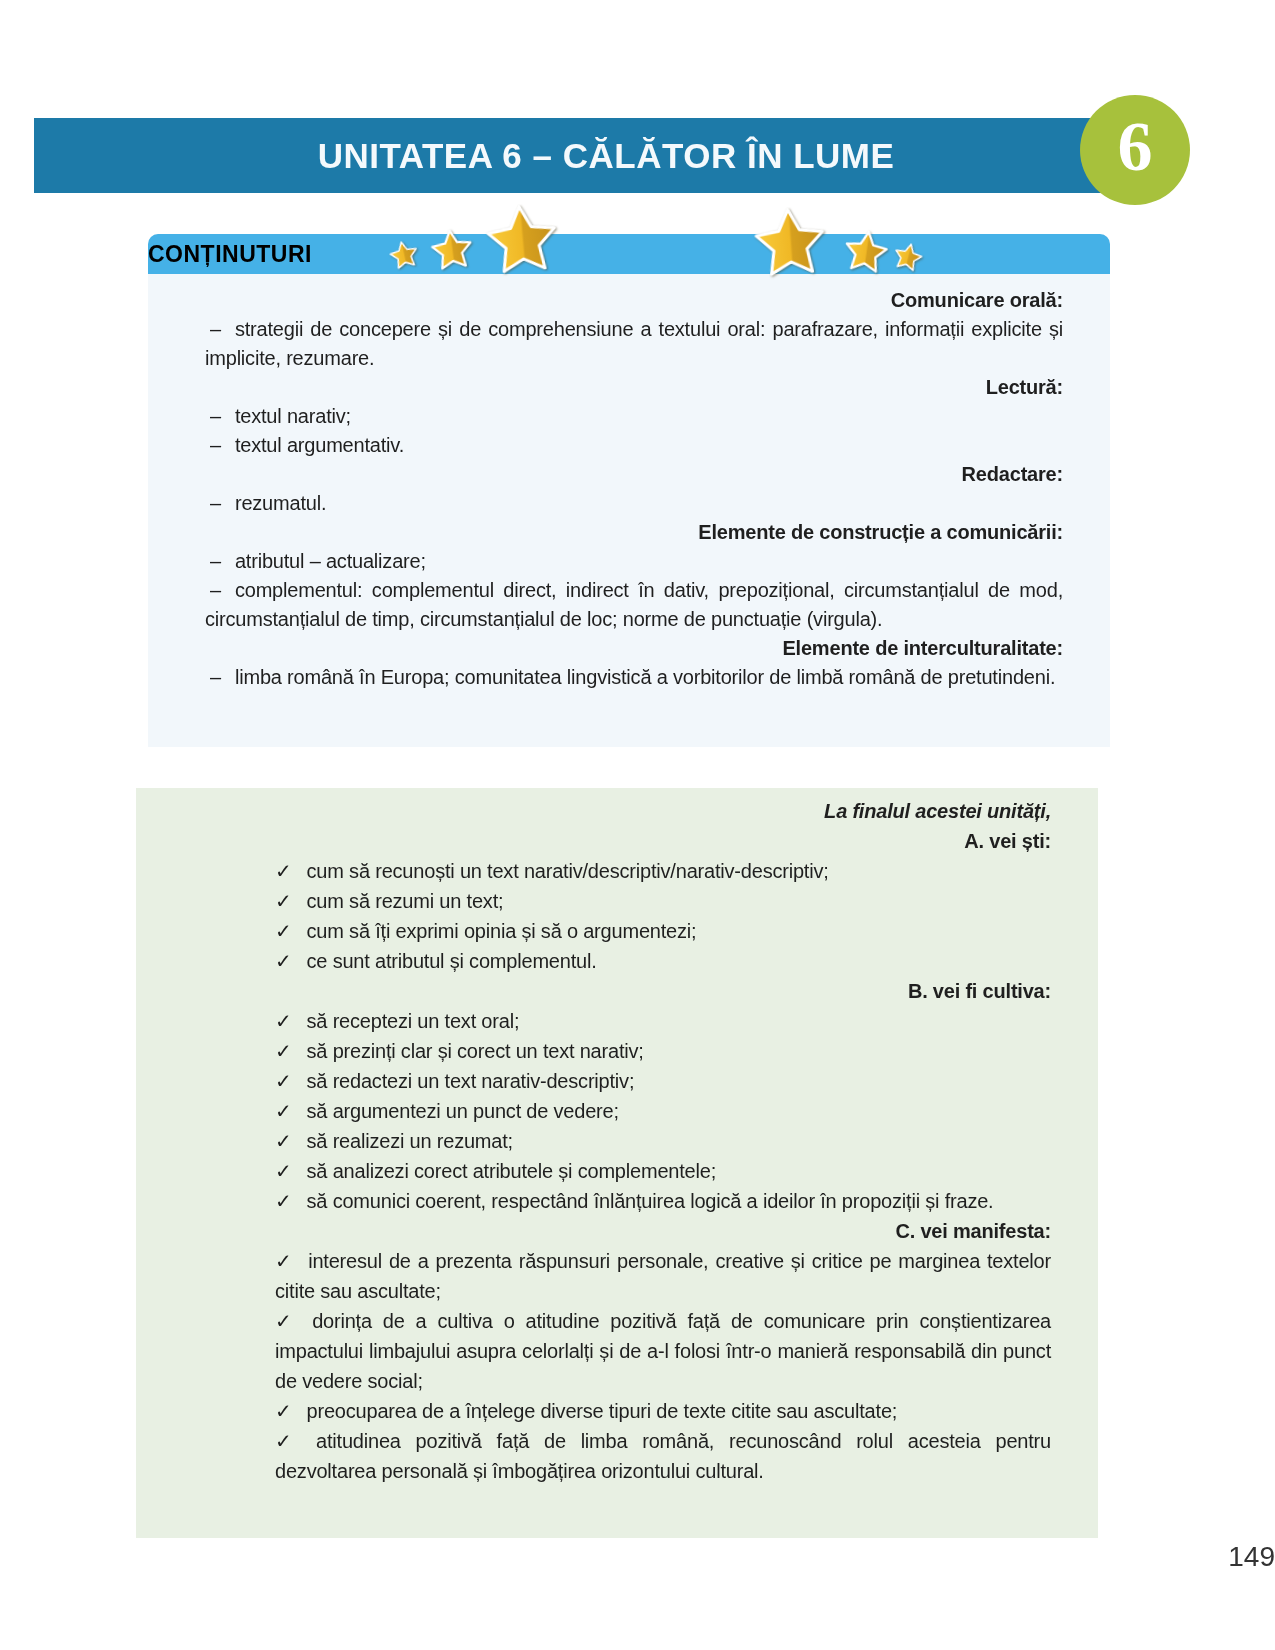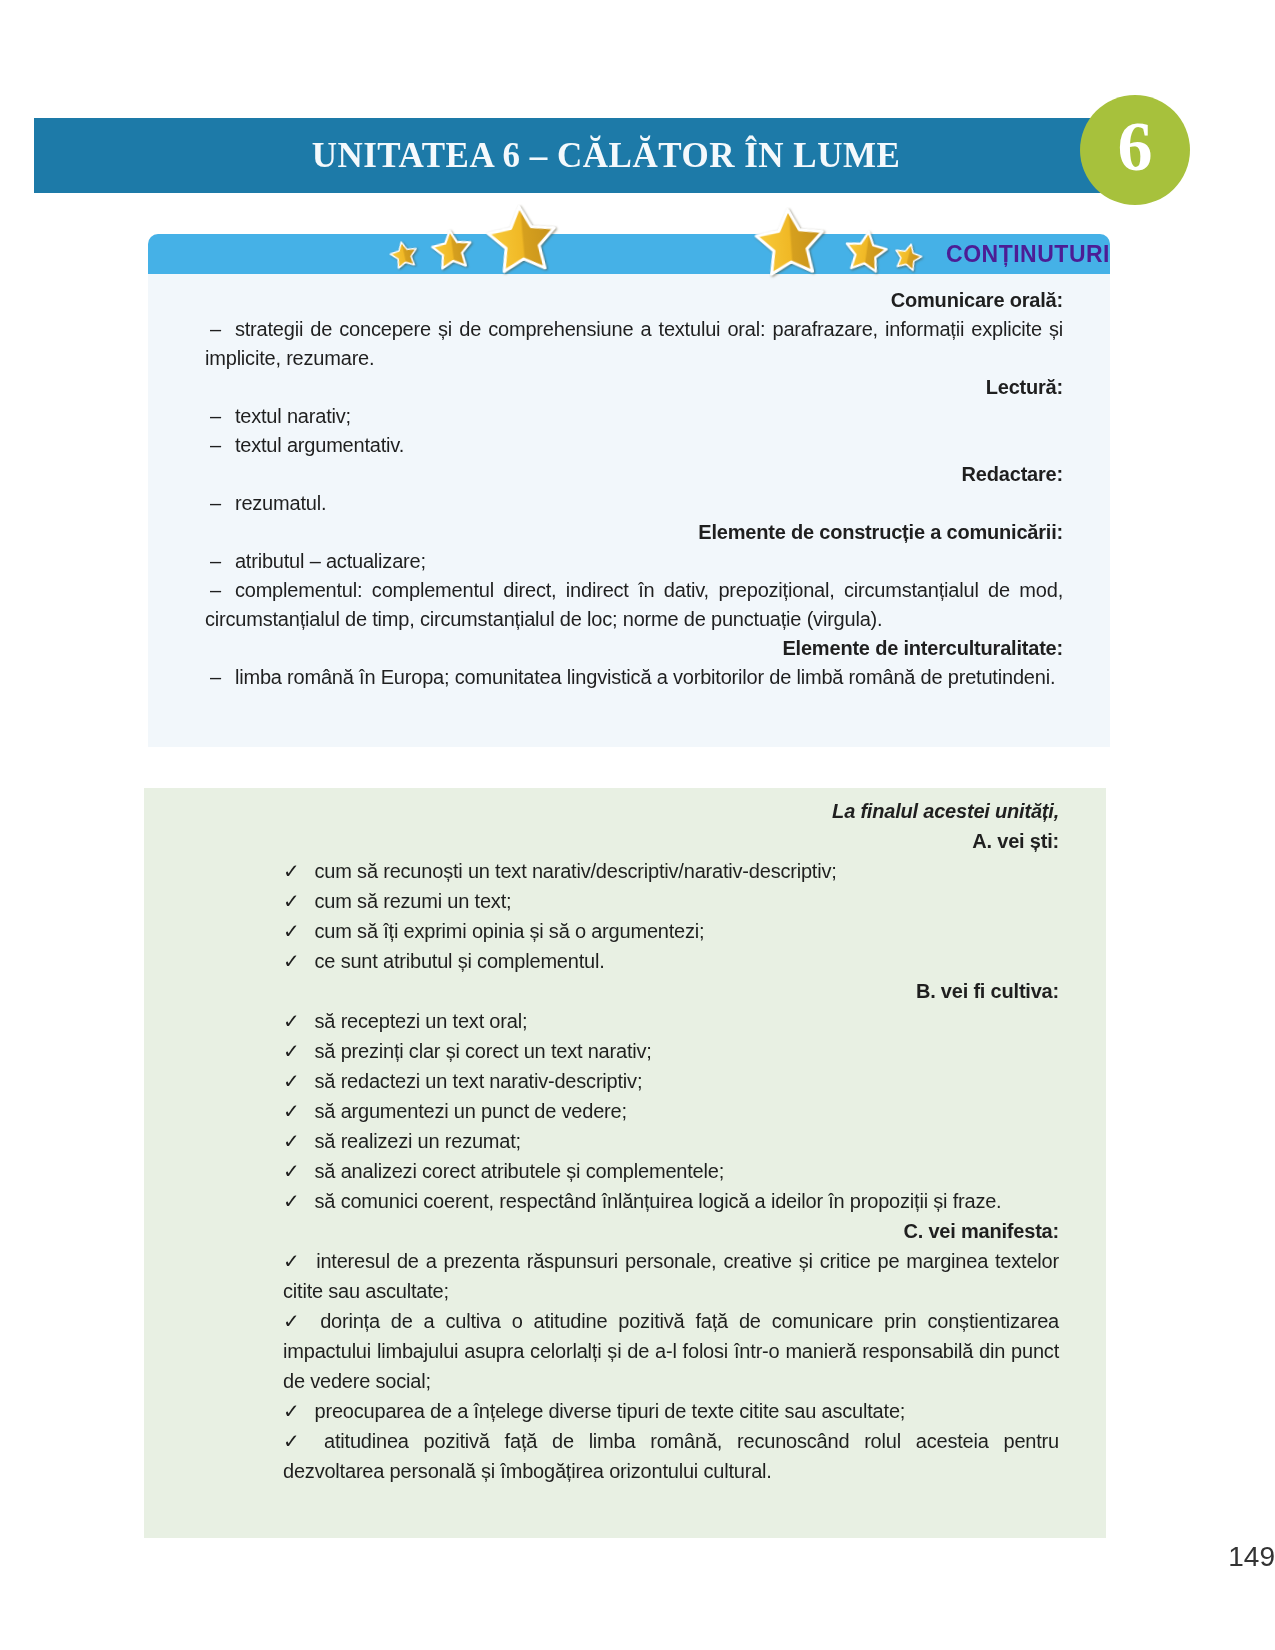--- a/index.html
+++ b/index.html
@@ -10,21 +10,21 @@
   }
   p{margin:0;text-align:right;}
 
   
   .unit-banner{
     position:absolute;left:34px;top:118px;width:1114px;height:75px;
     background:#1d7aa8;
   }
   .unit-title{
     margin:0;line-height:75px;text-align:center;text-indent:30px;
-    font-family:Liberation Serif, serif;
+    font-family:Liberation Sans, sans-serif;
     font-weight:bold;font-size:35px;letter-spacing:0.5px;color:#f4f9fc;
   }
   .unit-badge{
     position:absolute;left:1080px;top:95px;width:110px;height:110px;
     border-radius:50%;background:#a7c13c;
     display:flex;align-items:center;justify-content:center;
   }
   .unit-badge span{
     font-family:"Liberation Serif","DejaVu Serif",serif;
     font-weight:bold;font-size:70px;color:#ffffff;line-height:1;padding-bottom:6px;
@@ -33,39 +33,39 @@
   
   .contents-box{
     position:absolute;left:148px;top:234px;width:962px;height:513px;
     background:#f2f7fb;border-radius:10px 10px 0 0;
   }
   .contents-banner{
     position:relative;width:962px;height:40px;background:#45b1e7;
     border-radius:10px 10px 0 0;
   }
   .contents-banner-label{
-    position:absolute;inset:0;line-height:40px;text-align:right;
-    font-weight:bold;font-size:23px;letter-spacing:0.5px;color:#4c1d95;z-index:2;
+    position:absolute;inset:0;line-height:40px;text-align:left;
+    font-weight:bold;font-size:23px;letter-spacing:0.5px;color:#000000;z-index:2;
   }
   .star{position:absolute;z-index:3;filter:drop-shadow(1px 1px 1px rgba(70,60,30,.55));}
   .star-s1{left:241px;top:6px;width:30px;height:30px;transform:rotate(-12deg);}
   .star-s2{left:282px;top:-6px;width:44px;height:44px;transform:rotate(-7deg);}
   .star-s3{left:336px;top:-32px;width:76px;height:76px;transform:rotate(-5deg);}
   .star-s4{left:604px;top:-29px;width:76px;height:76px;transform:rotate(-4deg);}
   .star-s5{left:695px;top:-5px;width:46px;height:46px;transform:rotate(8deg);}
   .star-s6{left:745px;top:8px;width:30px;height:30px;transform:rotate(14deg);}
 
   .contents-body{padding:12px 47px 0 0;font-size:20px;line-height:29px;}
   .b1-head{padding-left:36px;font-weight:bold;}
   .b1-item{padding-left:57px;text-indent:5px;text-align:justify;}
   .dash{margin-right:14px;}
 
   
   .objectives-box{
-    position:absolute;left:144px;top:788px;width:962px;height:750px;
+    position:absolute;left:136px;top:788px;width:962px;height:750px;
     background:#e8f0e3;padding:0;box-sizing:border-box;
   }
   .objectives-body{padding:8px 47px 0 0;font-size:20px;line-height:30px;}
   .obj-intro{padding-left:64px;font-weight:bold;font-style:italic;}
   .obj-head{padding-left:80px;font-weight:bold;}
   .obj-item{padding-left:139px;text-align:justify;}
   .check{margin-right:15px;}
 
   
   .page-number{

